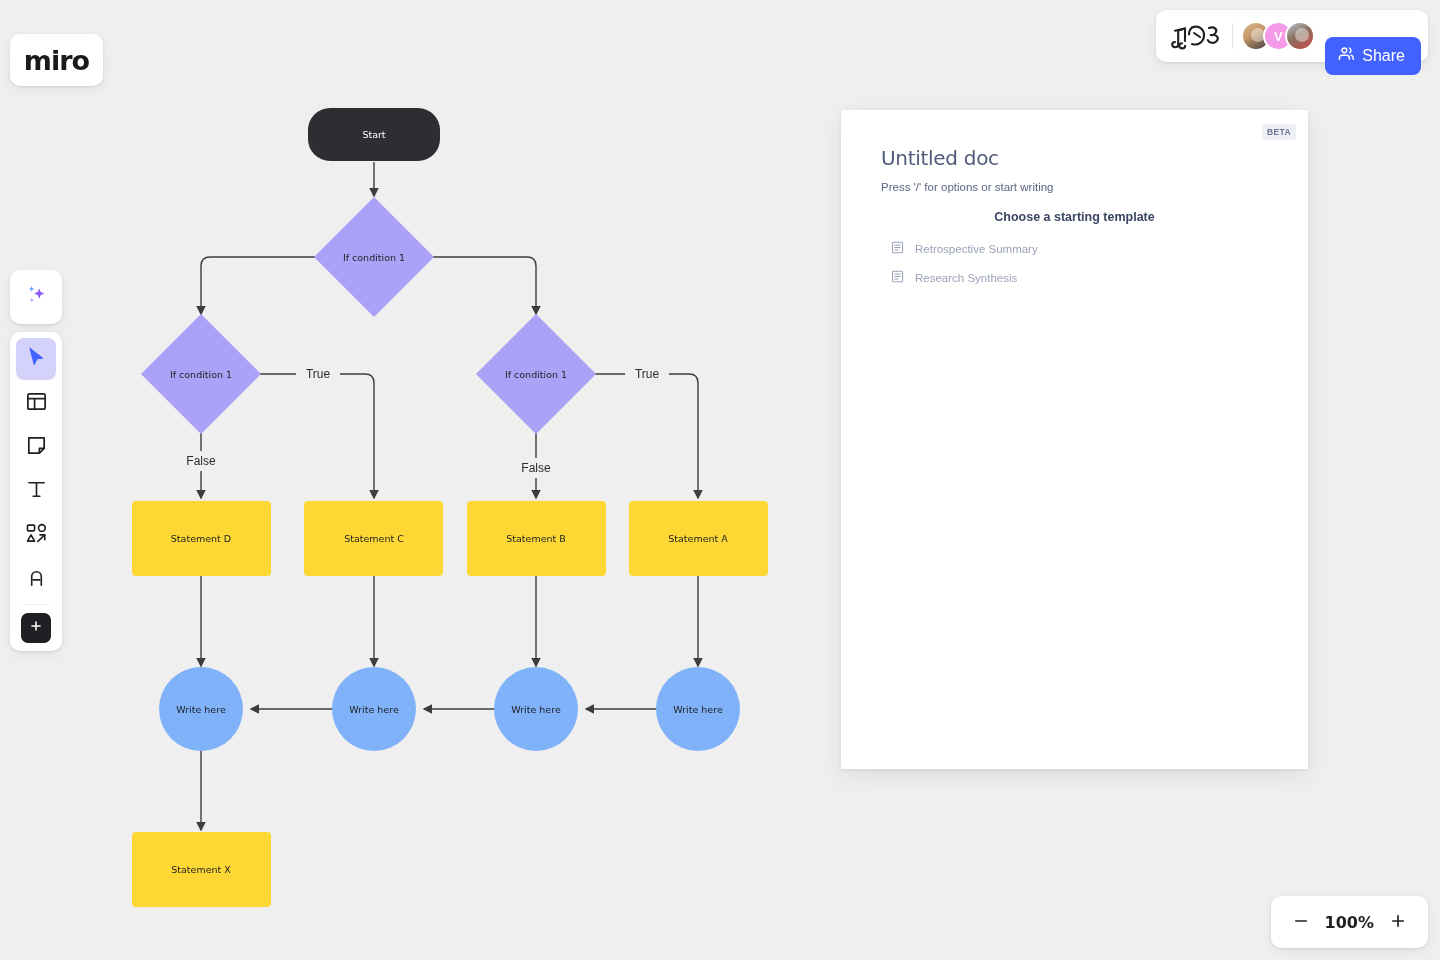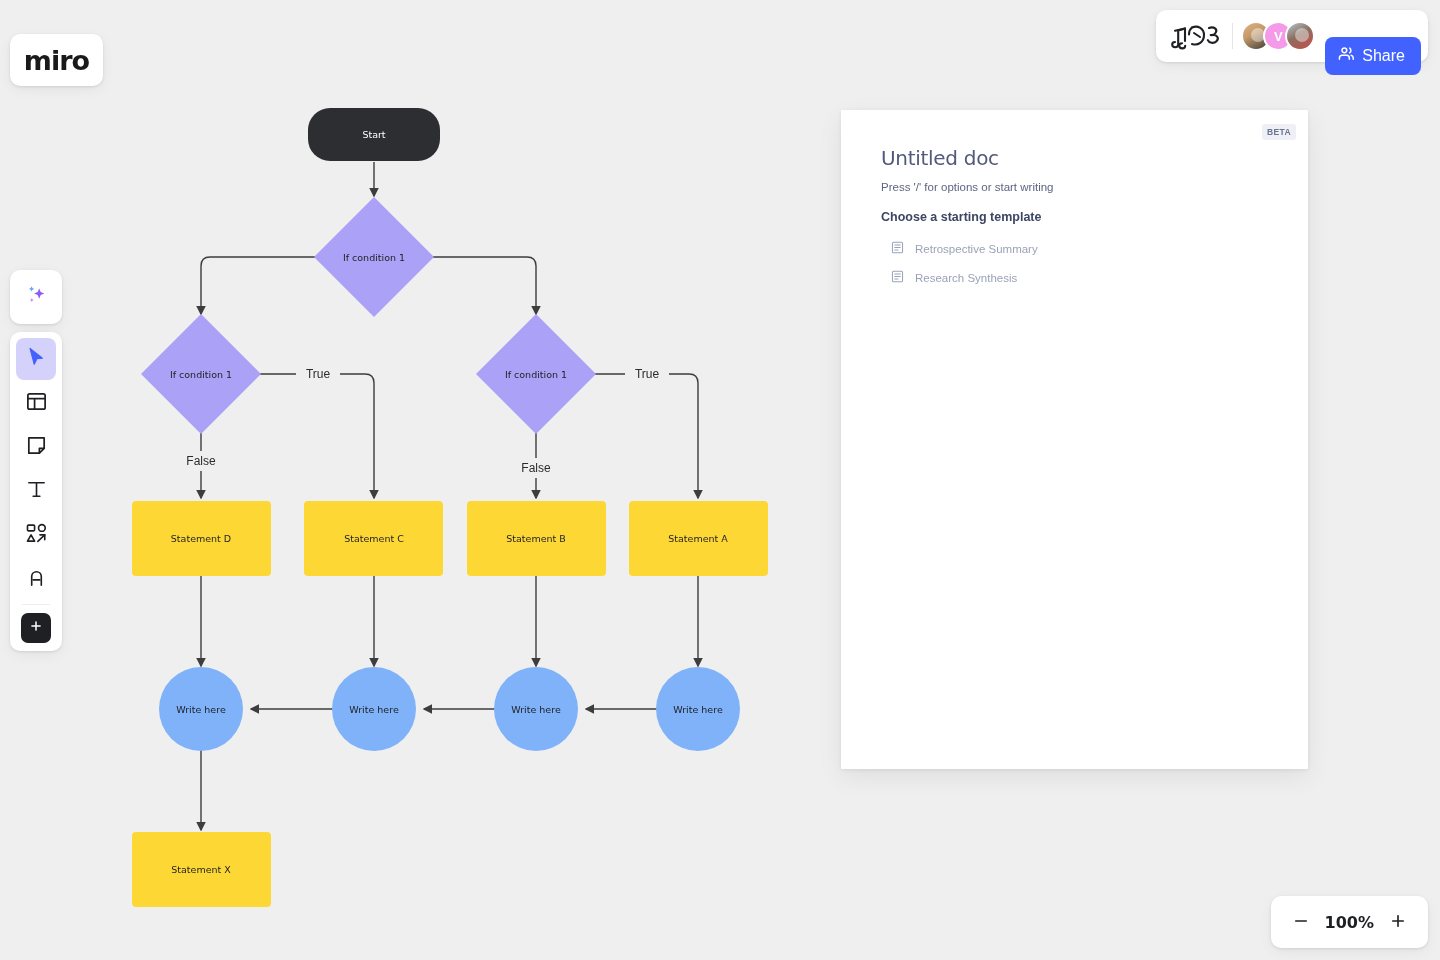--- a/index.html
+++ b/index.html
@@ -115,21 +115,21 @@
     margin-top: 36px;
     font-family: "DejaVu Sans", sans-serif;
     font-size: 20px; font-weight: 400; color: #515a7a; letter-spacing: -.3px;
   }
   #doc-hint {
     margin-top: 11px;
     font-size: 11.5px; color: #5c6583;
   }
   #doc-subtitle {
     margin-top: 17px;
-    font-size: 12.5px; font-weight: 700; color: #3c4564;
+    font-size: 12.5px; font-weight: 700; color: #3c4564; text-align: center;
   }
   #template-list { margin-top: 10px; }
   .template-item {
     display: flex; align-items: center; gap: 11px;
     height: 29px; padding-left: 10px;
     cursor: pointer;
   }
   .template-label { font-size: 11.5px; color: #9aa2b8; }
 
   

